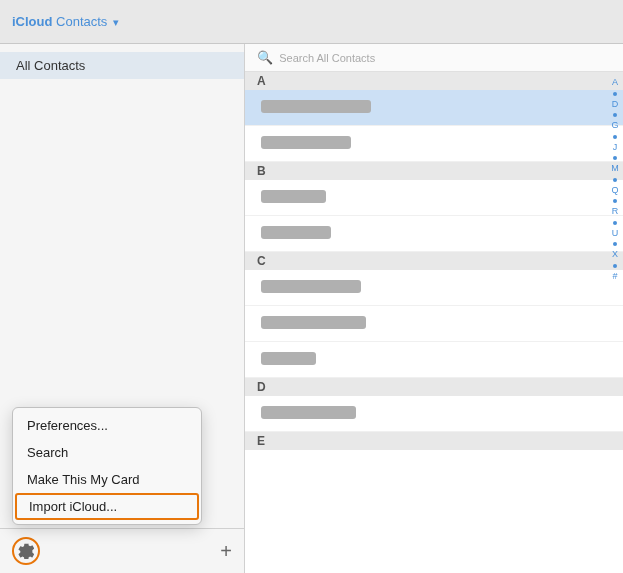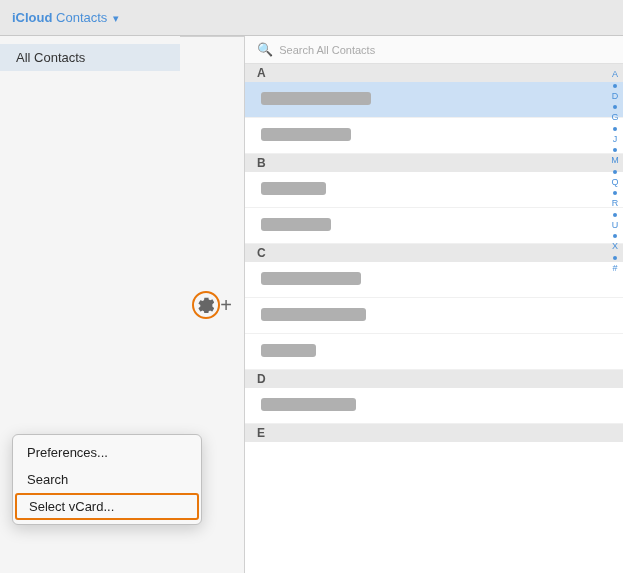--- a/index.html
+++ b/index.html
@@ -10,21 +10,21 @@
       overflow: hidden;
       background: #f0f0f0;
       display: flex;
       flex-direction: column;
     }
 
     
     .header {
       display: flex;
       align-items: center;
-      height: 36px;
+      height: 44px;
       background: #e8e8e8;
       border-bottom: 1px solid #c8c8c8;
       padding: 0 12px;
     }
     .header-title {
       font-size: 13px;
       color: #4a90d9;
       font-weight: 500;
     }
     .header-title .app-name {
@@ -46,21 +46,21 @@
       flex: 1;
       overflow: hidden;
     }
 
     
     .sidebar {
       width: 245px;
       background: #f5f5f5;
       border-right: 1px solid #d0d0d0;
       display: flex;
-      flex-direction: row;
+      flex-direction: column;
       position: relative;
     }
     .sidebar-content {
       flex: 1;
       padding: 8px 0;
     }
     .sidebar-item {
       padding: 6px 16px;
       font-size: 13px;
       color: #333;
@@ -241,22 +241,25 @@
       </div>
     </div>
 
     <div class="context-menu">
       <div class="menu-item">
         <span>Preferences...</span>
       </div>
       <div class="menu-item">
         <span>Search</span>
       </div>
+      <div class="menu-item">
+        <span>Make This My Card</span>
+      </div>
       <div class="menu-item highlighted">
-        <span>Select vCard...</span>
+        <span>Import iCloud...</span>
       </div>
     </div>
 
     <div class="sidebar-footer">
       <div class="gear-btn">
         <svg viewBox="0 0 20 20">
           <path d="M10 13a3 3 0 100-6 3 3 0 000 6zm7.94-2.06a8.01 8.01 0 00.06-1c0-.34-.03-.67-.06-1l2.11-1.65c.19-.15.24-.42.12-.64l-2-3.46c-.12-.22-.38-.3-.6-.22l-2.49 1c-.52-.4-1.08-.73-1.69-.98l-.38-2.65C12.93 1.18 12.69 1 12.42 1h-4c-.27 0-.51.18-.55.44l-.38 2.65c-.61.25-1.17.59-1.69.98l-2.49-1c-.23-.09-.48 0-.6.22l-2 3.46c-.13.22-.07.49.12.64L2.94 9.94A8.01 8.01 0 002.88 11c0 .34.03.67.06 1L.83 13.65c-.19.15-.24.42-.12.64l2 3.46c.12.22.38.3.6.22l2.49-1c.52.4 1.08.73 1.69.98l.38 2.65c.04.27.28.44.55.44h4c.27 0 .51-.18.55-.44l.38-2.65c.61-.25 1.17-.59 1.69-.98l2.49 1c.23.09.48 0 .6-.22l2-3.46c.13-.22.07-.49-.12-.64L17.94 12z"></path>
         </svg>
       </div>
       <div class="add-btn">+</div>

